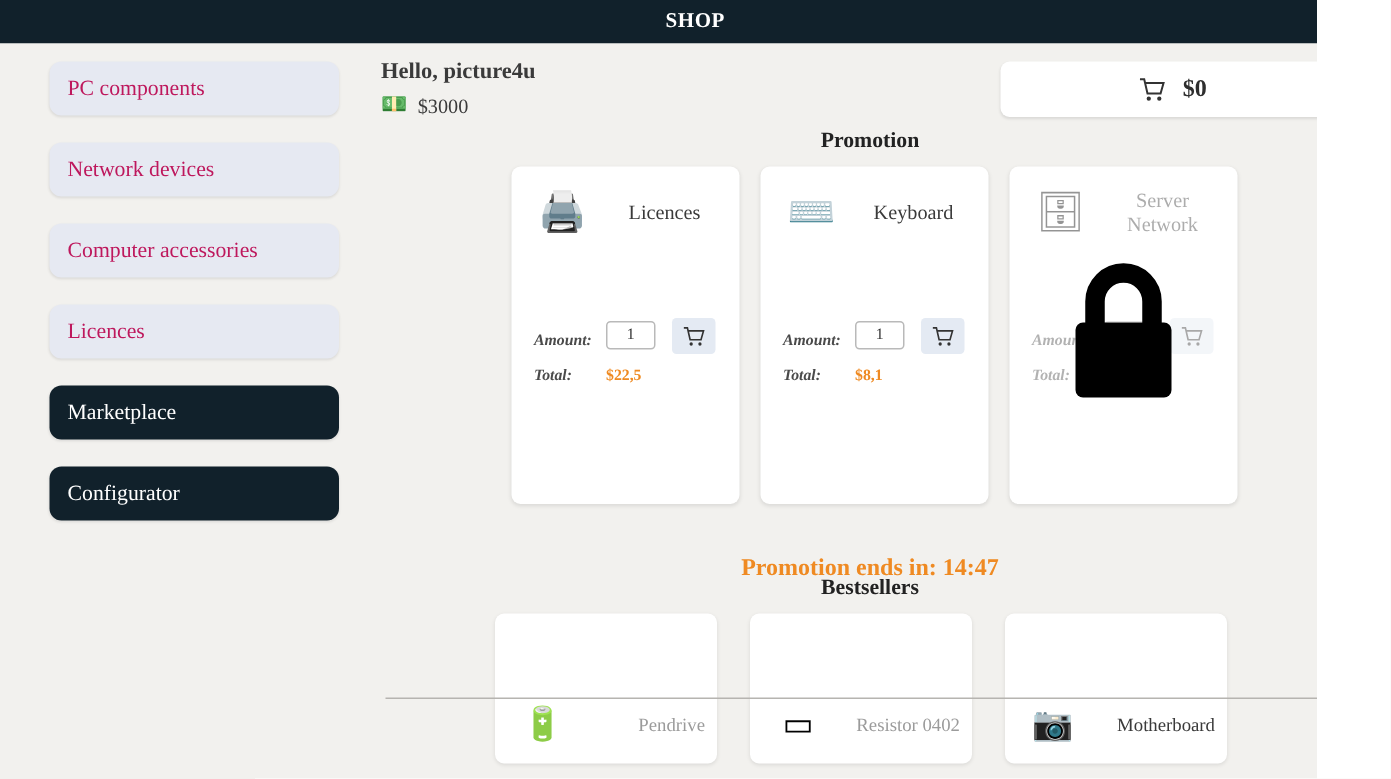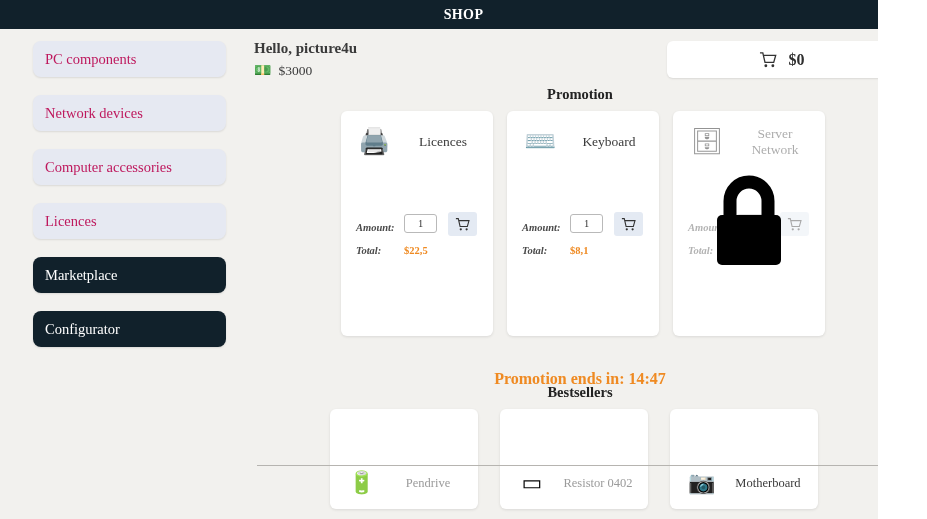--- a/index.html
+++ b/index.html
@@ -295,21 +295,21 @@
     font-size: 22px;
     line-height: 1;
     width: 48px;
     text-align: center;
     flex: 0 0 48px;
   }
   .best-name {
     flex: 1 1 auto;
     font-size: 12.5px;
     color: #9b9b9b;
-    text-align: center;
+    text-align: right;
     line-height: 1.2;
   }
   .best-name.dark-name { color: #3a3a3a; }
 
   
   .clip-line {
     position: absolute;
     left: 17px;
     top: 436px;
     width: 668px;

